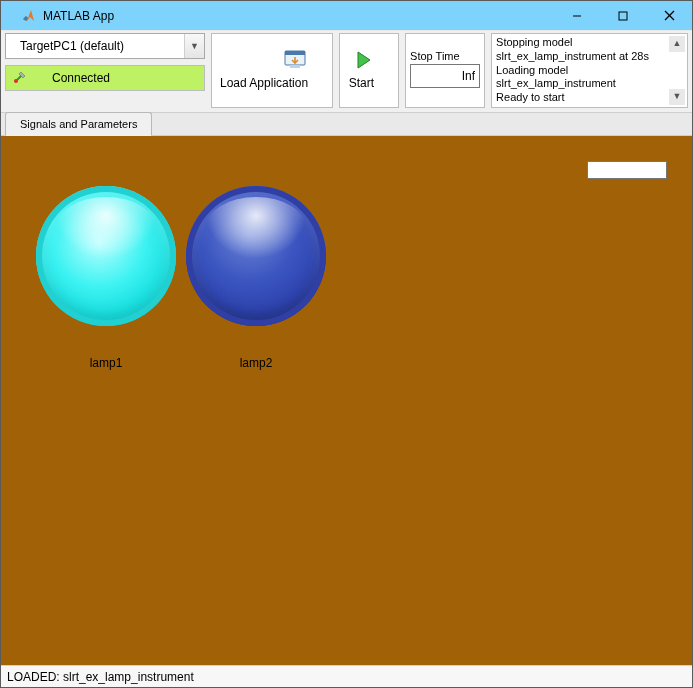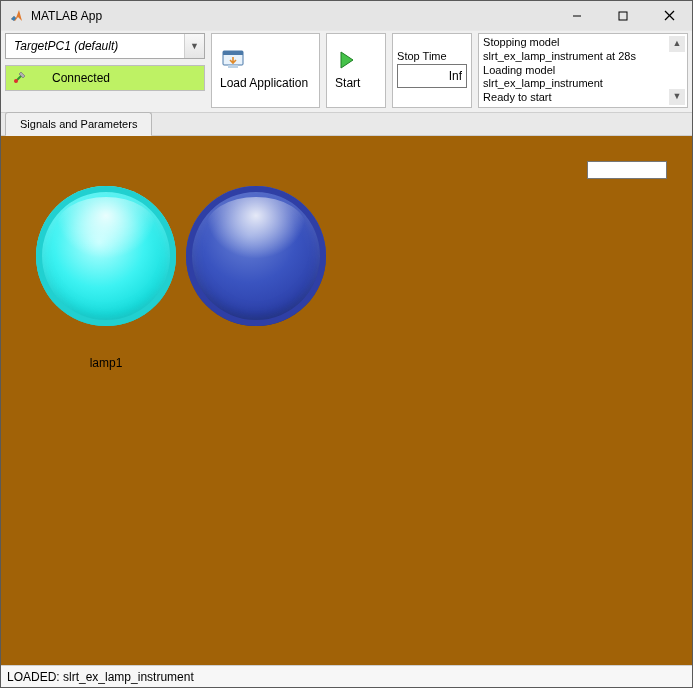--- a/index.html
+++ b/index.html
@@ -15,25 +15,25 @@
     width: 693px;
     height: 688px;
     border: 1px solid #5a5a5a;
     background: #fff;
     display: flex;
     flex-direction: column;
   }
   
   .titlebar {
     height: 30px;
-    background: #e5e5e5;
+    background: #7dd3fc;
     display: flex;
     align-items: center;
     border-bottom: 1px solid #e8e8e8;
-    padding-left: 8px;
+    padding-left: 20px;
   }
   .titlebar .app-icon {
     width: 16px; height: 16px;
     margin-right: 6px;
     display: inline-flex; align-items: center; justify-content: center;
   }
   .titlebar .title-text { font-size: 12px; color: #000; }
   .titlebar .spacer { flex: 1; }
   .titlebar .winbtn {
     width: 46px; height: 30px;
@@ -57,24 +57,23 @@
   .dropdown {
     height: 26px;
     background: #fff;
     border: 1px solid #a9a9a9;
     display: flex;
     align-items: center;
     position: relative;
   }
   .dropdown .dd-text {
     flex: 1;
-    padding: 0 8px;
-    font-size: 12px;
-    color: #000;
-    font-style: italic;
+    padding: 0 14px;
+    font-size: 12px;
+    color: #000;
   }
   .dropdown .dd-btn {
     width: 20px;
     height: 100%;
     border-left: 1px solid #cfcfcf;
     background: linear-gradient(#f8f8f8,#e5e5e5);
     display: flex; align-items: center; justify-content: center;
     font-size: 9px; color: #555;
   }
   .status-chip {
@@ -86,24 +85,24 @@
     padding: 0 6px;
     gap: 24px;
     font-size: 12px;
   }
   .tbtn {
     min-width: 104px;
     background: #fff;
     border: 1px solid #bdbdbd;
     display: flex;
     flex-direction: column;
-    align-items: flex-start;
+    align-items: flex-end;
     justify-content: center;
     gap: 4px;
-    padding: 4px 11px 6px 8px;
+    padding: 4px 24px 6px 8px;
     font-size: 12px;
     color: #000;
   }
   .tbtn .tbtn-icon { height: 24px; display:flex; align-items:center; justify-content:center;}
   .narrow { min-width: 60px; }
   .stoptime {
     width: 80px;
     border: 1px solid #bdbdbd;
     background: #fff;
     display: flex;
@@ -324,19 +323,20 @@
       <div class="lamp lamp1">
         <div class="gloss"></div>
       </div>
       <div class="lamp-label">lamp1</div>
     </div>
 
     <div class="lamp-wrap" style="left:180px; top:50px;">
       <div class="lamp lamp2">
         <div class="gloss"></div>
       </div>
+      <div class="lamp-label">lamp2</div>
     </div>
   </div>
 
   <div class="statusbar">
     <span>LOADED: slrt_ex_lamp_instrument</span>
   </div>
 </div>
 
 </body></html>

